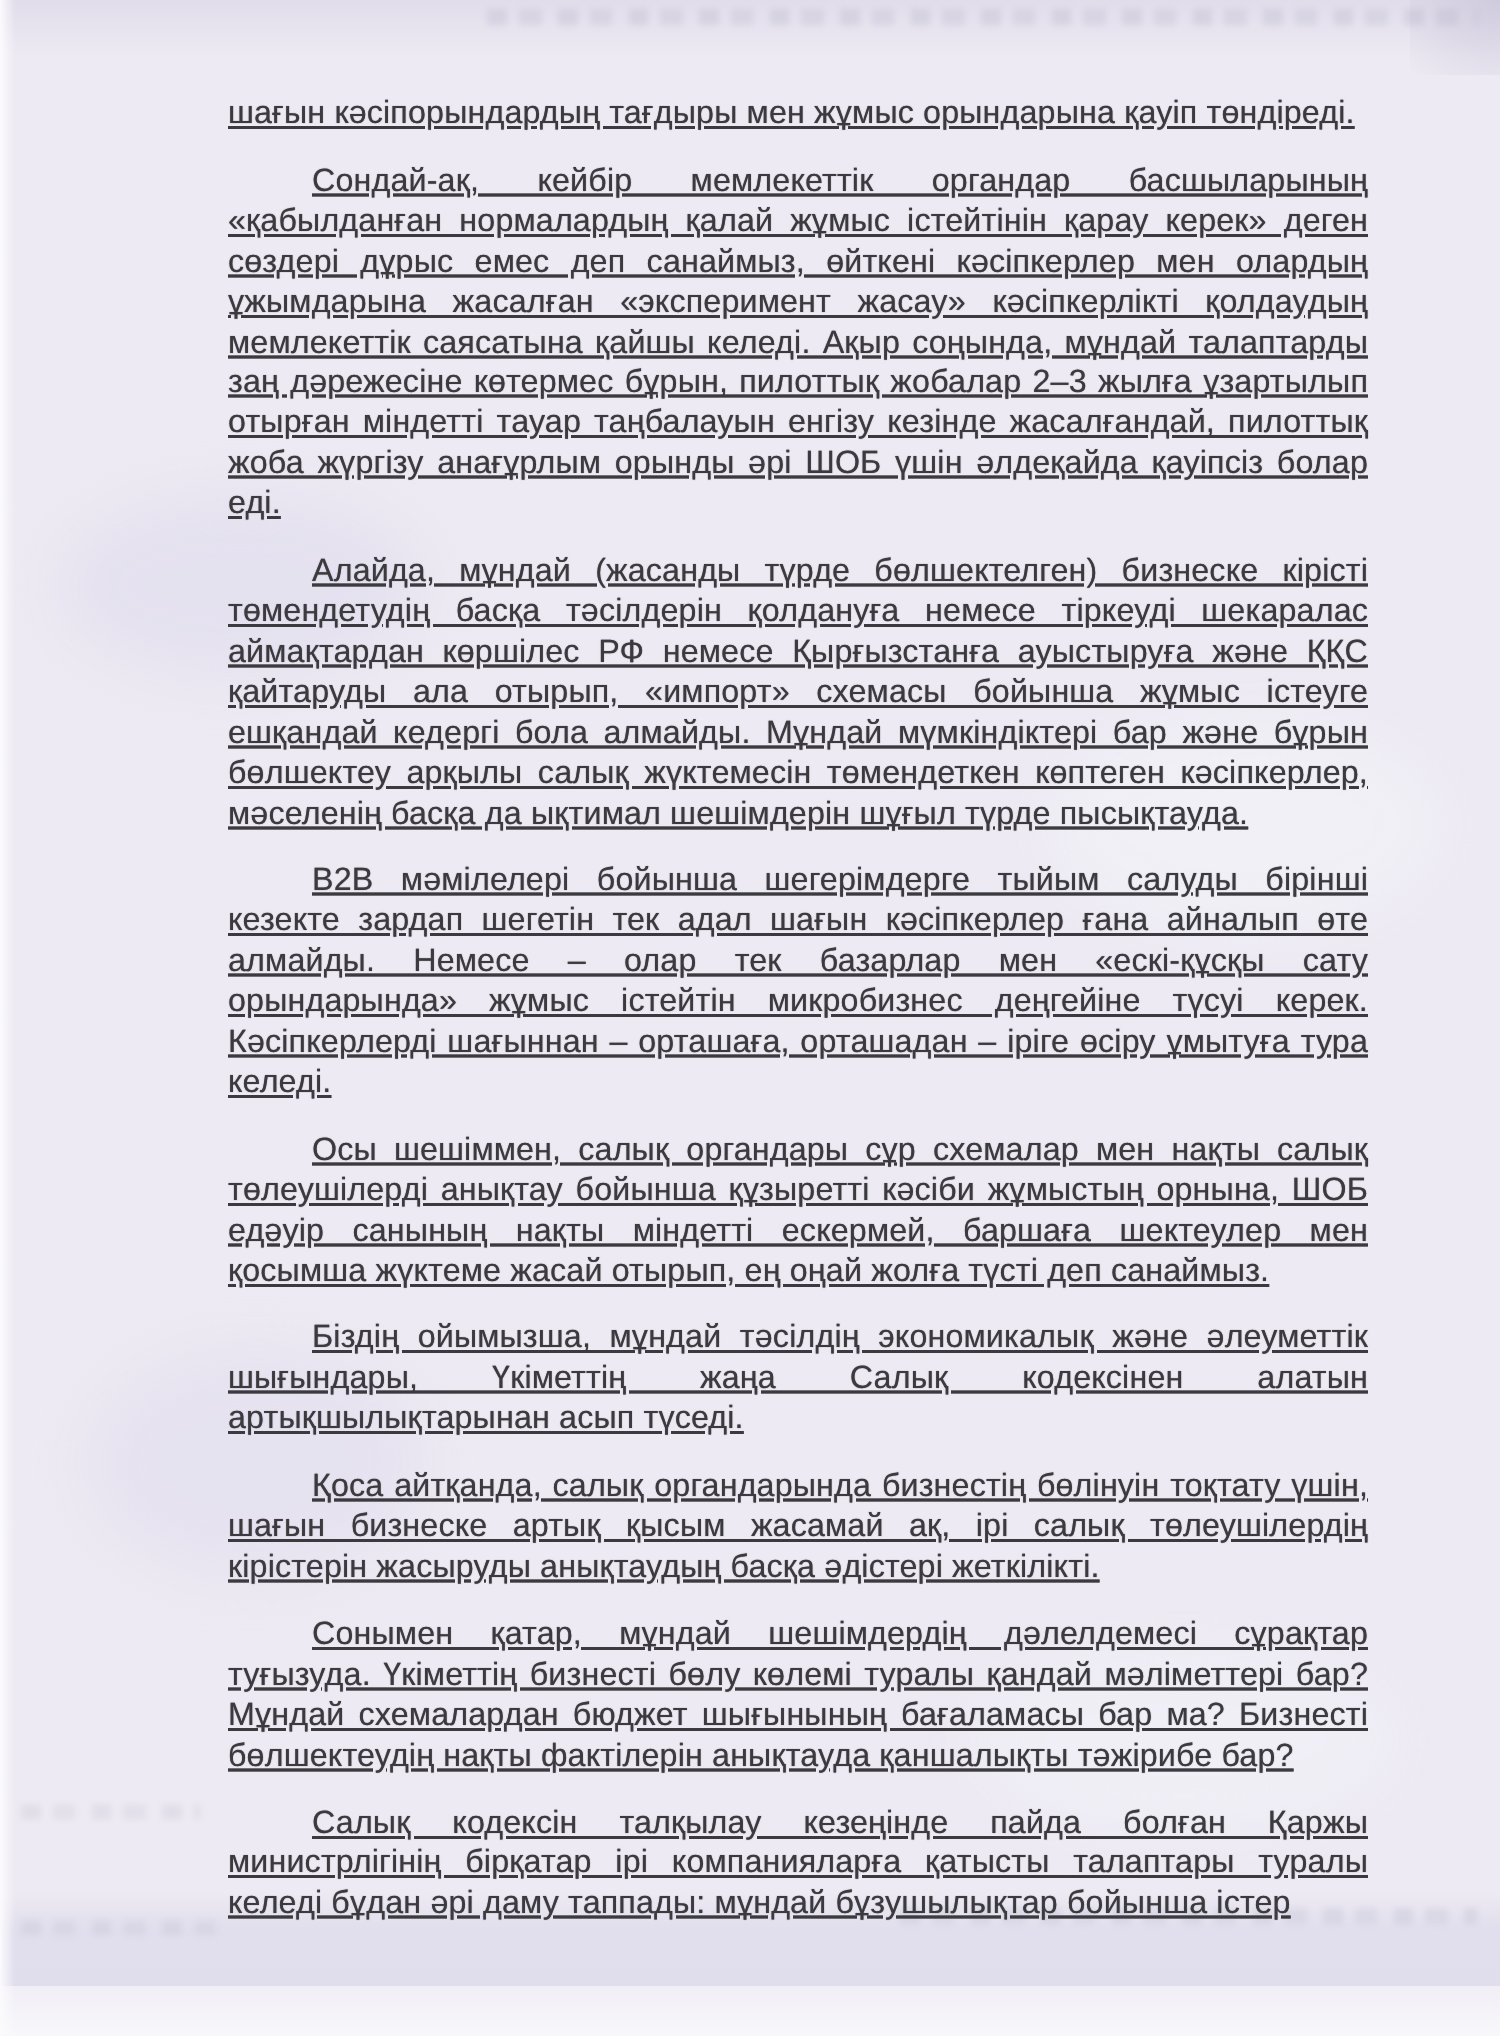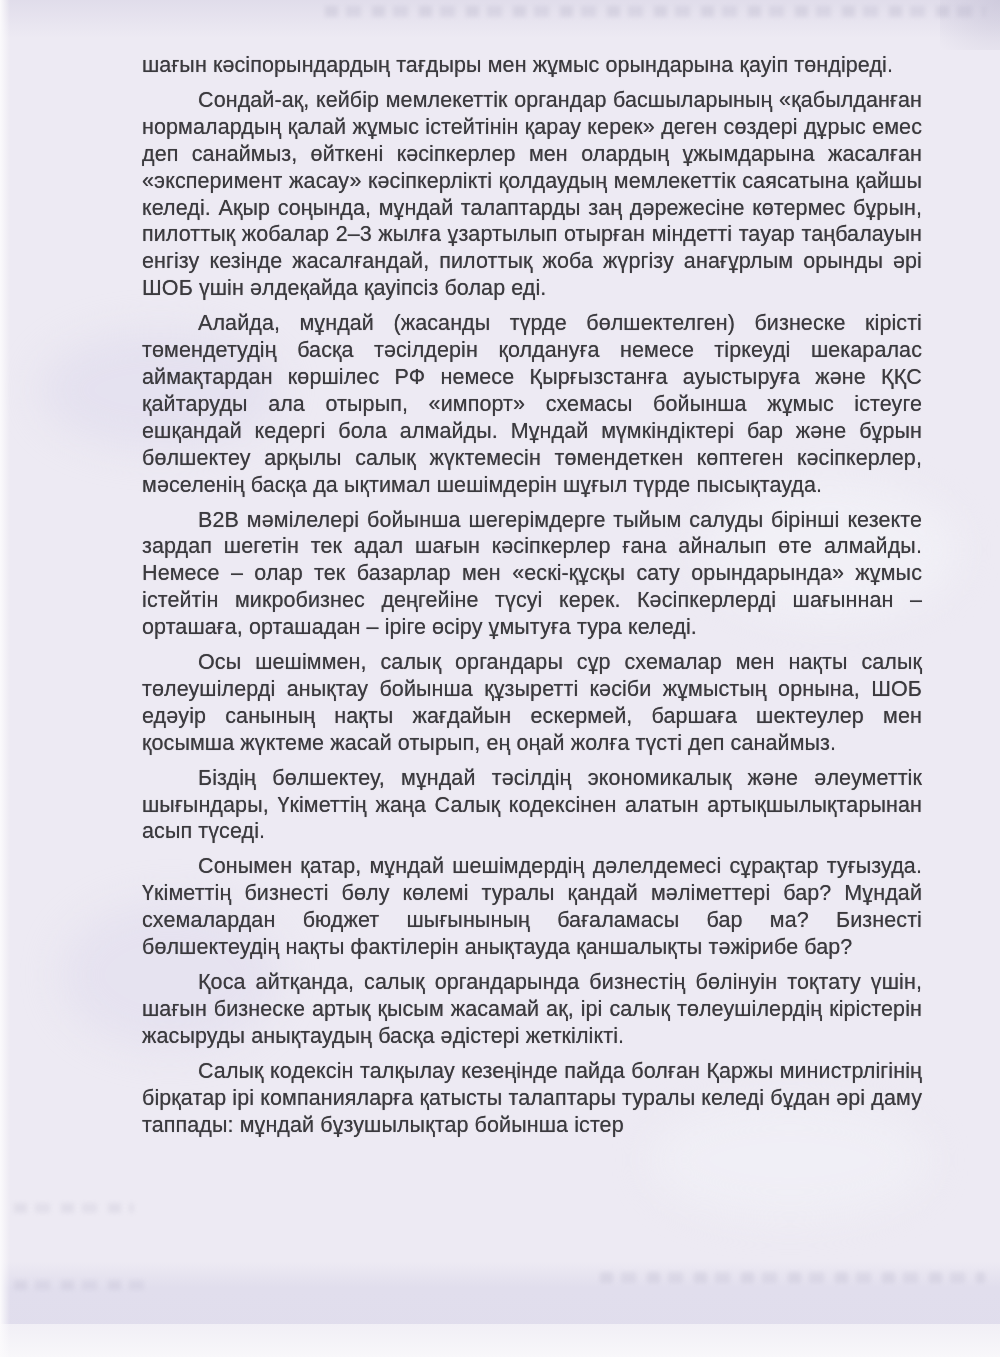--- a/index.html
+++ b/index.html
@@ -84,22 +84,23 @@
     top: 44px;
     width: 796px;
     color: #3b3a3e;
     font-size: 21.5px;
     line-height: 26.9px;
     text-align: justify;
     letter-spacing: 0.1px;
     text-shadow: 0 0 0.7px rgba(59,58,62,0.75);
   }
   .text-block p {
-    margin: 8px;
+    margin: 18px;
     padding: 0;
+    text-decoration: underline;
   }
   .text-block p.indent {
     text-indent: 56px;
   }
 </style>
 </head>
 <body>
 
 <div class="scan-page">
 
@@ -116,20 +117,20 @@
   <div class="ghost ghost-line ghost-top"></div>
   <div class="ghost ghost-line ghost-left-1"></div>
   <div class="ghost ghost-line ghost-left-2"></div>
   <div class="ghost ghost-line ghost-bottom"></div>
 
   <div class="text-block">
     <p>шағын кәсіпорындардың тағдыры мен жұмыс орындарына қауіп төндіреді.</p>
     <p class="indent">Сондай-ақ, кейбір мемлекеттік органдар басшыларының «қабылданған нормалардың қалай жұмыс істейтінін қарау керек» деген сөздері дұрыс емес деп санаймыз, өйткені кәсіпкерлер мен олардың ұжымдарына жасалған «эксперимент жасау» кәсіпкерлікті қолдаудың мемлекеттік саясатына қайшы келеді. Ақыр соңында, мұндай талаптарды заң дәрежесіне көтермес бұрын, пилоттық жобалар 2–3 жылға ұзартылып отырған міндетті тауар таңбалауын енгізу кезінде жасалғандай, пилоттық жоба жүргізу анағұрлым орынды әрі ШОБ үшін әлдеқайда қауіпсіз болар еді.</p>
     <p class="indent">Алайда, мұндай (жасанды түрде бөлшектелген) бизнеске кірісті төмендетудің басқа тәсілдерін қолдануға немесе тіркеуді шекаралас аймақтардан көршілес РФ немесе Қырғызстанға ауыстыруға және ҚҚС қайтаруды ала отырып, «импорт» схемасы бойынша жұмыс істеуге ешқандай кедергі бола алмайды. Мұндай мүмкіндіктері бар және бұрын бөлшектеу арқылы салық жүктемесін төмендеткен көптеген кәсіпкерлер, мәселенің басқа да ықтимал шешімдерін шұғыл түрде пысықтауда.</p>
     <p class="indent">B2B мәмілелері бойынша шегерімдерге тыйым салуды бірінші кезекте зардап шегетін тек адал шағын кәсіпкерлер ғана айналып өте алмайды. Немесе – олар тек базарлар мен «ескі-құсқы сату орындарында» жұмыс істейтін микробизнес деңгейіне түсуі керек. Кәсіпкерлерді шағыннан – орташаға, орташадан – іріге өсіру ұмытуға тура келеді.</p>
-    <p class="indent">Осы шешіммен, салық органдары сұр схемалар мен нақты салық төлеушілерді анықтау бойынша құзыретті кәсіби жұмыстың орнына, ШОБ едәуір санының нақты жағдайын ескермей, баршаға шектеулер мен қосымша жүктеме жасай отырып, ең оңай жолға түсті деп санаймыз.</p>
-    <p class="indent">Біздің бөлшектеу, мұндай тәсілдің экономикалық және әлеуметтік шығындары, Үкіметтің жаңа Салық кодексінен алатын артықшылықтарынан асып түседі.</p>
+    <p class="indent">Осы шешіммен, салық органдары сұр схемалар мен нақты салық төлеушілерді анықтау бойынша құзыретті кәсіби жұмыстың орнына, ШОБ едәуір санының нақты міндетті ескермей, баршаға шектеулер мен қосымша жүктеме жасай отырып, ең оңай жолға түсті деп санаймыз.</p>
+    <p class="indent">Біздің ойымызша, мұндай тәсілдің экономикалық және әлеуметтік шығындары, Үкіметтің жаңа Салық кодексінен алатын артықшылықтарынан асып түседі.</p>
+    <p class="indent">Қоса айтқанда, салық органдарында бизнестің бөлінуін тоқтату үшін, шағын бизнеске артық қысым жасамай ақ, ірі салық төлеушілердің кірістерін жасыруды анықтаудың басқа әдістері жеткілікті.</p>
     <p class="indent">Сонымен қатар, мұндай шешімдердің дәлелдемесі сұрақтар туғызуда. Үкіметтің бизнесті бөлу көлемі туралы қандай мәліметтері бар? Мұндай схемалардан бюджет шығынының бағаламасы бар ма? Бизнесті бөлшектеудің нақты фактілерін анықтауда қаншалықты тәжірибе бар?</p>
-    <p class="indent">Қоса айтқанда, салық органдарында бизнестің бөлінуін тоқтату үшін, шағын бизнеске артық қысым жасамай ақ, ірі салық төлеушілердің кірістерін жасыруды анықтаудың басқа әдістері жеткілікті.</p>
     <p class="indent">Салық кодексін талқылау кезеңінде пайда болған Қаржы министрлігінің бірқатар ірі компанияларға қатысты талаптары туралы келеді бұдан әрі даму таппады: мұндай бұзушылықтар бойынша істер</p>
   </div>
 
 </div>
 
 </body></html>

